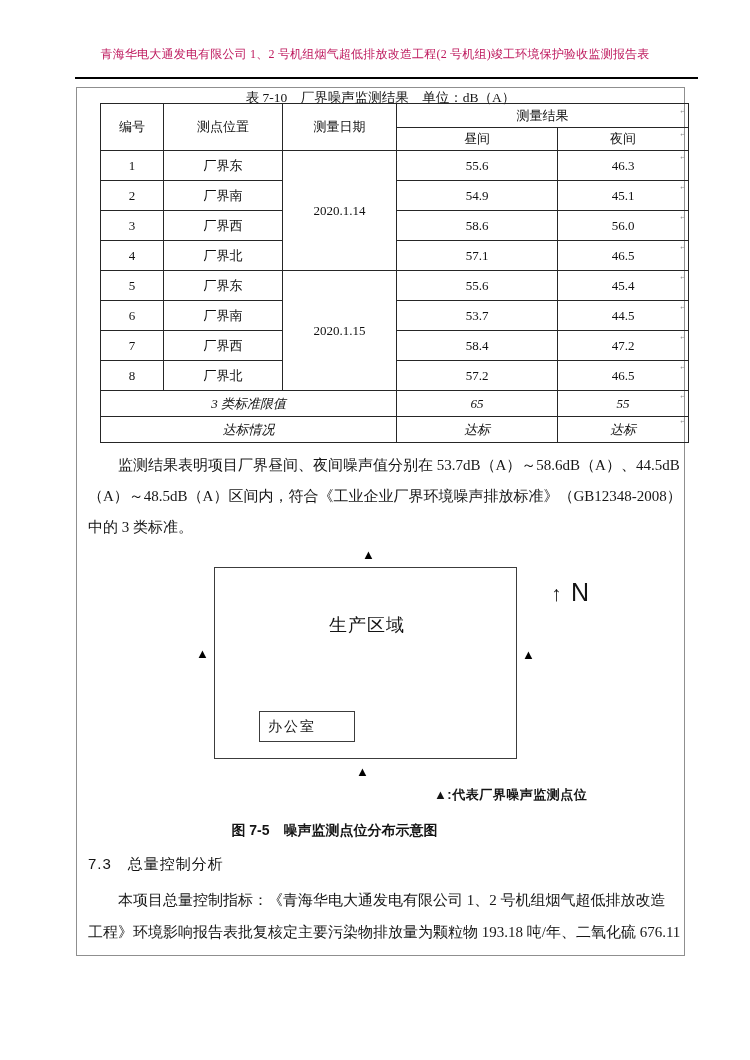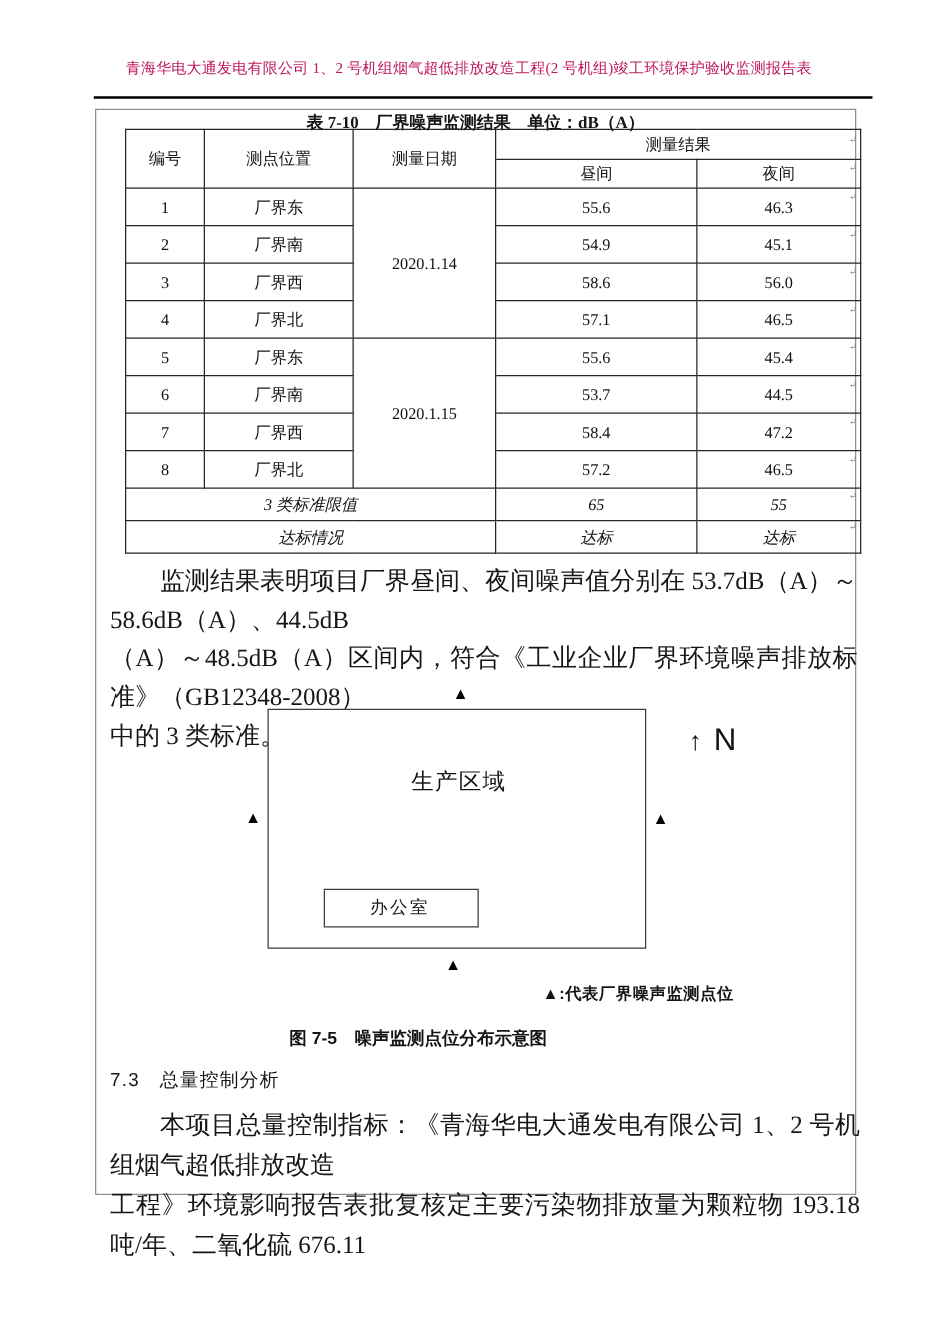--- a/index.html
+++ b/index.html
@@ -13,49 +13,49 @@
     position:absolute; top:46px; left:0; width:100%;
     text-align:center; font-size:12px; color:#be185d; letter-spacing:0.2px;
   }
   .header-rule { position:absolute; left:75px; top:77px; width:623px; height:2px; background:#000; }
 
   
   .frame { position:absolute; left:76px; top:87px; width:607px; height:867px; border:1px solid #8f8f8f; }
 
   .table-title {
     position:absolute; left:76px; top:89px; width:609px; text-align:center;
-    font-weight:bold; font-size:13.5px;
+    font-weight:normal; font-size:13.5px;
   }
 
   table.noise {
     position:absolute; left:90px; top:103px; width:588px;
     border-collapse:collapse; table-layout:fixed;margin-left:10px;
   }
   table.noise td {
     border:1px solid #262626; text-align:center; vertical-align:middle;
     font-size:13px; padding:0; color:#111;
   }
   tr.hr1 td { height:23px; }
   tr.hr2 td { height:22px; }
   tr.datarow td { height:29px; }
   tr.footrow td { height:25px;font-style:italic; }
 
   .row-end-mark { position:absolute; left:679px; font-size:8px; color:#8a8a8a; font-style:normal; line-height:1; }
 
   .para {
-    position:absolute; left:88px; width:598px; font-size:20px; line-height:31px;
+    position:absolute; left:88px; width:598px; font-size:15px; line-height:31px;
     white-space:pre-line; text-align:justify; text-indent:2em; color:#161616;font-family:Liberation Serif, serif;
   }
   .para1 { top:450px; }
   .para2 { top:884px; line-height:32px; width:600px; }
 
   
   .fig-rect { position:absolute; left:214px; top:567px; width:301px; height:190px; border:1px solid #3c3c3c; }
   .fig-area-label { position:absolute; left:329px; top:613px; font-size:18px; letter-spacing:1px; }
-  .office-box { position:absolute; left:259px; top:711px; width:94px; height:29px; border:1px solid #3c3c3c;padding-left:28px; }
+  .office-box { position:absolute; left:259px; top:711px; width:94px; height:29px; border:1px solid #3c3c3c; }
   .office-label { line-height:29px; padding-left:8px; font-size:14px; letter-spacing:2px; }
   .marker { position:absolute; font-size:13px; line-height:1; color:#000; }
   .marker-top    { left:362px; top:548px; }
   .marker-left   { left:196px; top:647px; }
   .marker-right  { left:522px; top:648px; }
   .marker-bottom { left:356px; top:765px; }
   .north-arrow { position:absolute; left:551px; top:583px; font-size:21px; line-height:1; font-family:"Liberation Sans","DejaVu Sans",sans-serif; }
   .north-n     { position:absolute; left:571px; top:580px; font-size:25px; line-height:1; font-family:"Liberation Sans","DejaVu Sans",sans-serif; }
   .fig-legend {
     position:absolute; left:434px; top:786px; font-size:13px; font-weight:bold;

